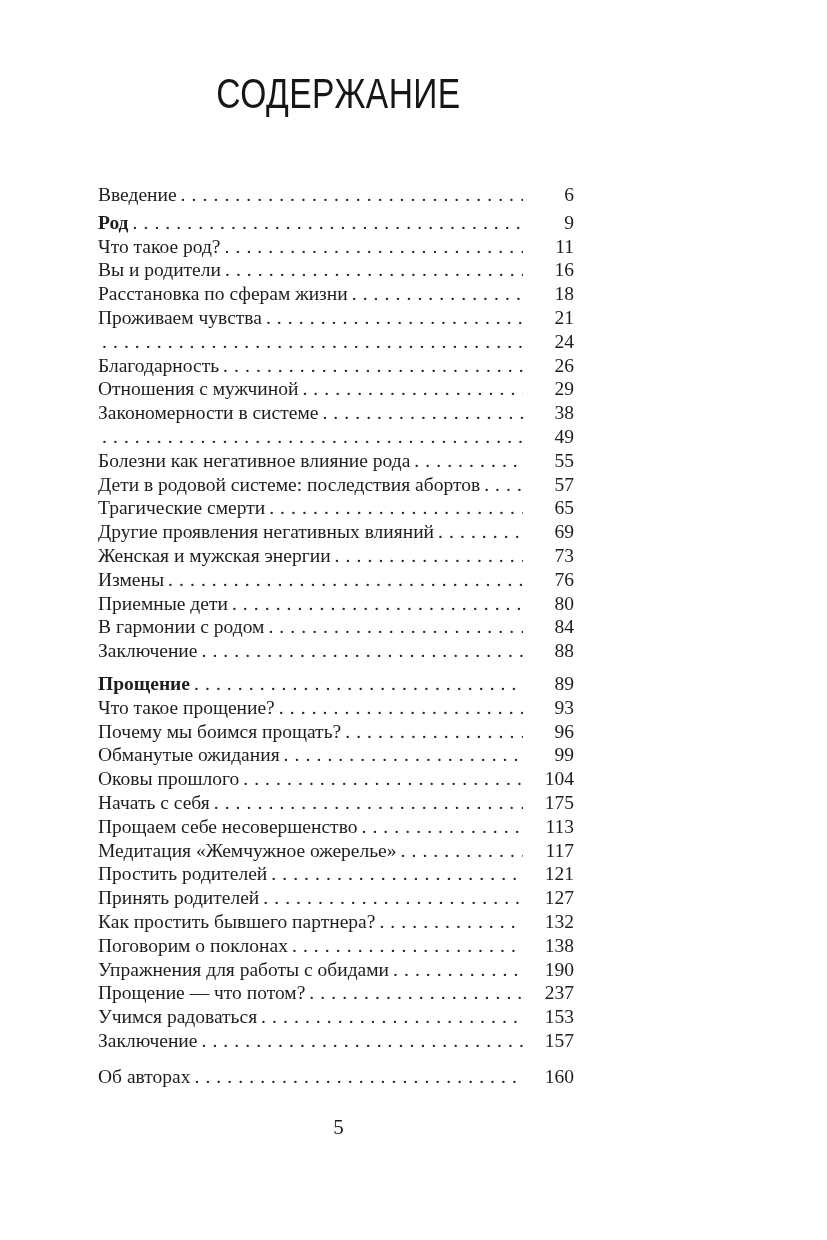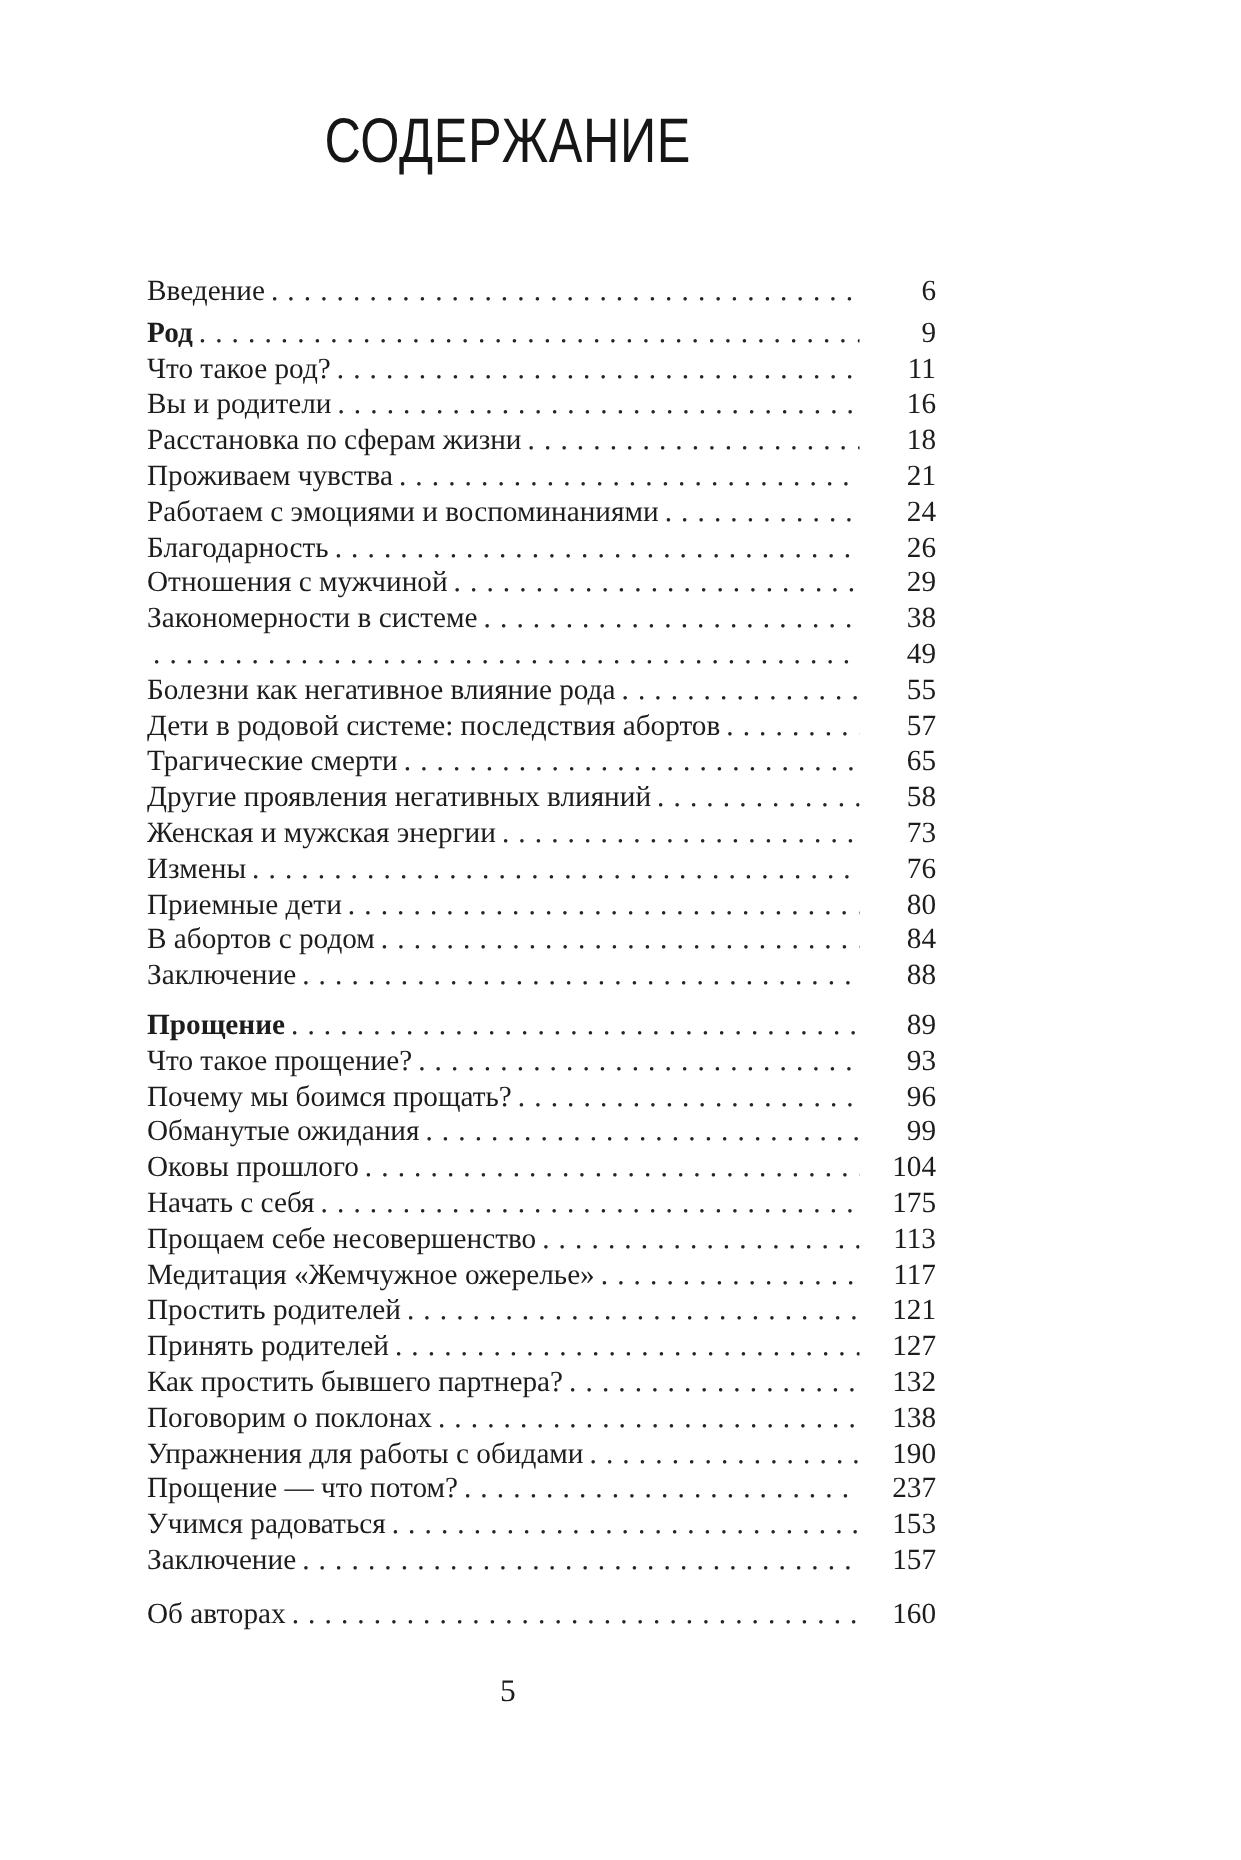--- a/index.html
+++ b/index.html
@@ -21,21 +21,21 @@
     text-align: center;
     font-family: "Liberation Sans", sans-serif;
     font-weight: 400;
     font-size: 42px;
     line-height: 48px;
     letter-spacing: 0.5px;
     color: #161616;
     transform: scaleX(0.80);
   }
   .toc {
-    margin: 65px 53px 0 98px;
+    margin: 65px 103px 0 98px;
     font-family: Liberation Serif, serif;
   }
   .toc-section { margin: 0; }
   .toc > div.toc-section:nth-of-type(2) { margin-top: 4px; }
   .toc > div.toc-section:nth-of-type(3) { margin-top: 9px; }
   .toc > div.toc-section:nth-of-type(4) { margin-top: 12px; }
   .toc-row {
     display: flex;
     align-items: baseline;
     height: 23.8px;
@@ -112,21 +112,20 @@
         <span class="toc-page">18</span>
       </div>
 
       <div class="toc-row">
         <span class="toc-label">Проживаем чувства</span>
         <span class="leader" aria-hidden="true"></span>
         <span class="toc-page">21</span>
       </div>
 
       <div class="toc-row">
-        <span class="toc-label">Работаем с эмоциями и воспоминаниями</span>
         <span class="leader" aria-hidden="true"></span>
         <span class="toc-page">24</span>
       </div>
 
       <div class="toc-row">
         <span class="toc-label">Благодарность</span>
         <span class="leader" aria-hidden="true"></span>
         <span class="toc-page">26</span>
       </div>
 
@@ -161,21 +160,21 @@
 
       <div class="toc-row">
         <span class="toc-label">Трагические смерти</span>
         <span class="leader" aria-hidden="true"></span>
         <span class="toc-page">65</span>
       </div>
 
       <div class="toc-row">
         <span class="toc-label">Другие проявления негативных влияний</span>
         <span class="leader" aria-hidden="true"></span>
-        <span class="toc-page">58</span>
+        <span class="toc-page">69</span>
       </div>
 
       <div class="toc-row">
         <span class="toc-label">Женская и мужская энергии</span>
         <span class="leader" aria-hidden="true"></span>
         <span class="toc-page">73</span>
       </div>
 
       <div class="toc-row">
         <span class="toc-label">Измены</span>
@@ -183,21 +182,21 @@
         <span class="toc-page">76</span>
       </div>
 
       <div class="toc-row">
         <span class="toc-label">Приемные дети</span>
         <span class="leader" aria-hidden="true"></span>
         <span class="toc-page">80</span>
       </div>
 
       <div class="toc-row">
-        <span class="toc-label">В абортов с родом</span>
+        <span class="toc-label">В гармонии с родом</span>
         <span class="leader" aria-hidden="true"></span>
         <span class="toc-page">84</span>
       </div>
 
       <div class="toc-row">
         <span class="toc-label">Заключение</span>
         <span class="leader" aria-hidden="true"></span>
         <span class="toc-page">88</span>
       </div>
     </div>

